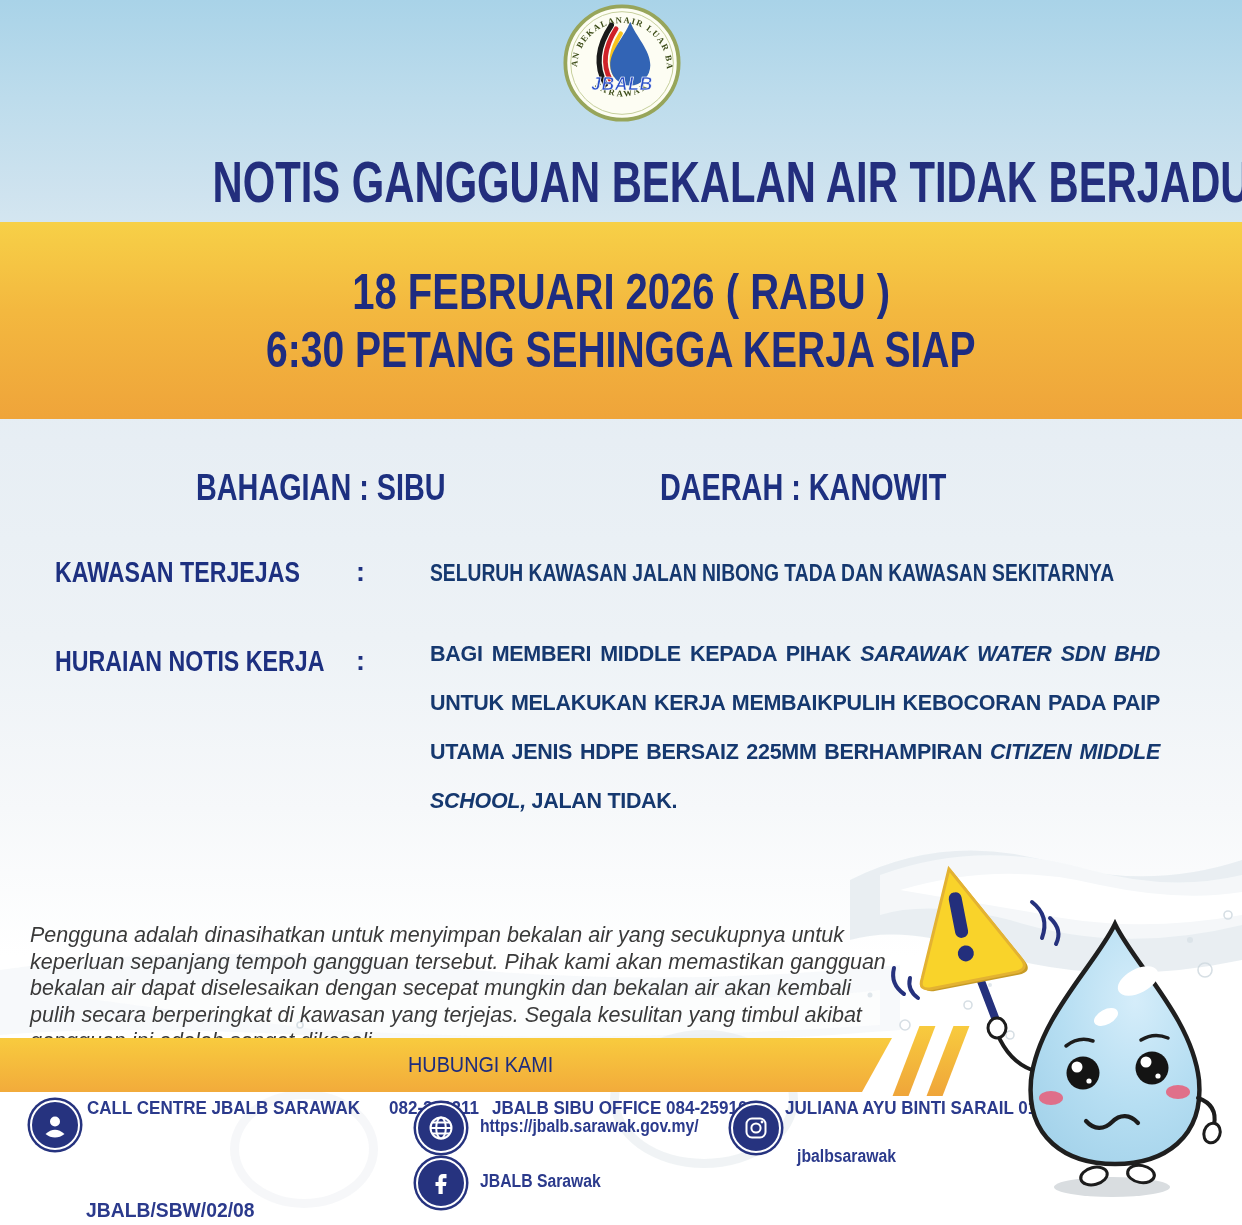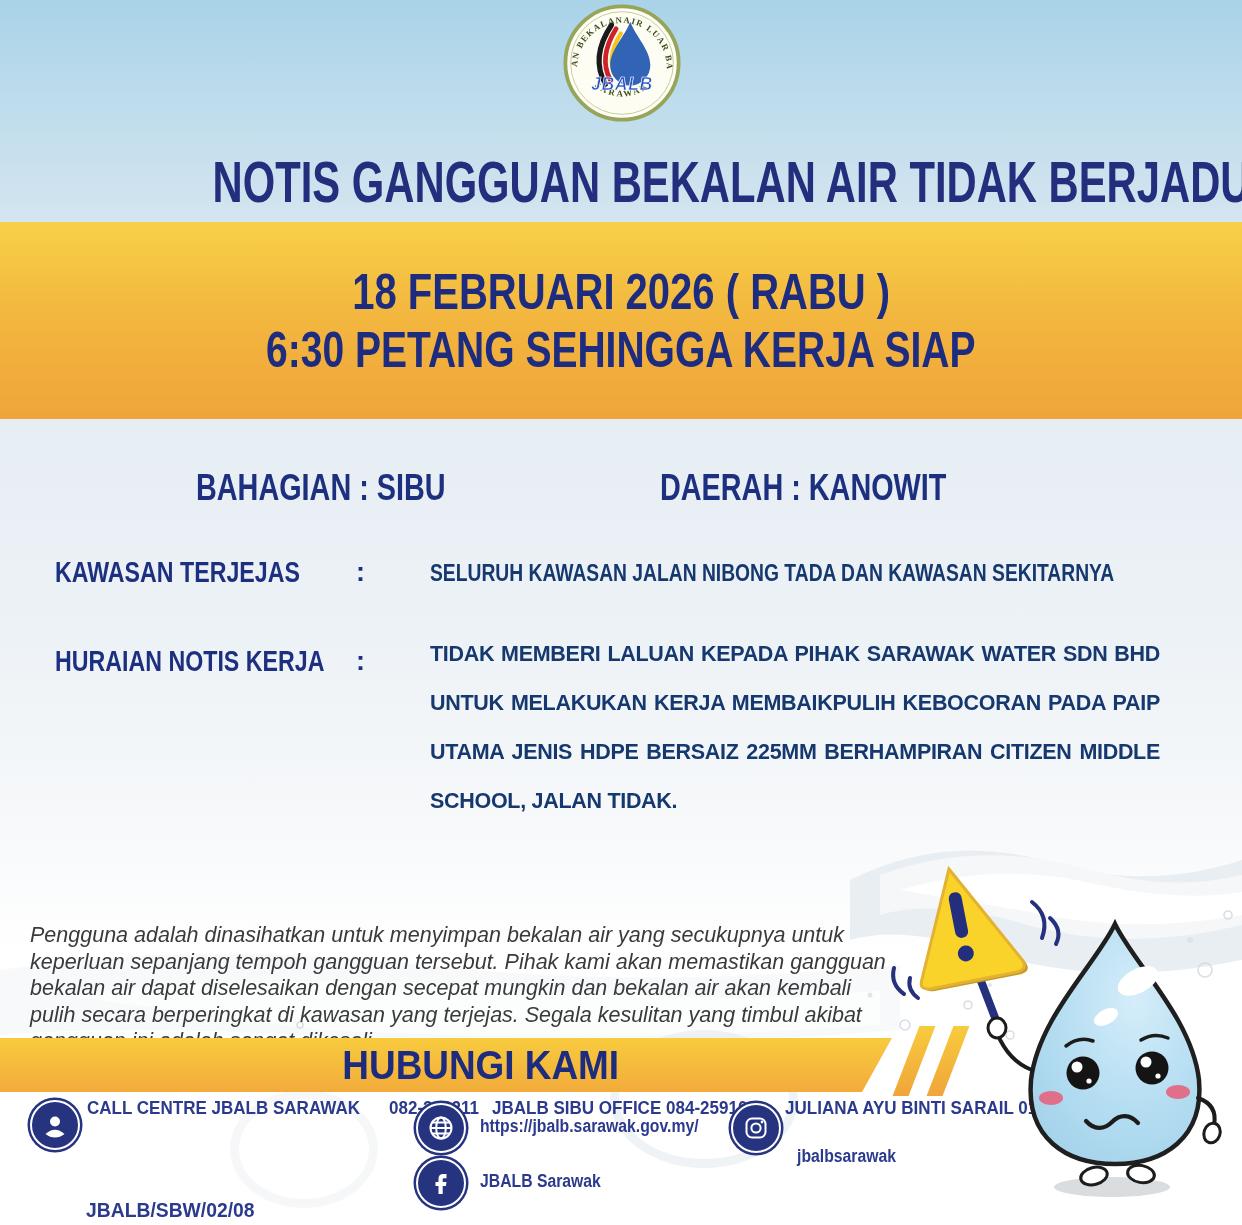--- a/index.html
+++ b/index.html
@@ -30,36 +30,36 @@
   .region-label.bahagian{left:196px;}
   .region-label.daerah{left:660px;}
 
   
   .info-label{position:absolute;left:55px;font-weight:bold;font-size:29px;color:#1d3080;}
   .info-colon{position:absolute;left:356px;font-weight:bold;font-size:27px;color:#1d3080;}
   .kawasan-value{position:absolute;left:430px;top:560px;font-weight:bold;font-size:23.5px;color:#15386f;}
   .huraian-body{position:absolute;left:430px;top:630px;width:730px;
         font-weight:bold;font-size:21.5px;letter-spacing:-.3px;line-height:49px;
         text-align:justify;color:#15386f;}
-  .huraian-body .it{}
+  .huraian-body .it{font-style:italic;}
 
   
   .splash-art{position:absolute;left:0;top:820px;width:1242px;height:250px;pointer-events:none;}
   .ring{position:absolute;border-radius:50%;border:9px solid #e4e9ed;opacity:.55;pointer-events:none;}
 
   
   .disclaimer{position:absolute;left:30px;top:922px;width:866px;
         font-style:italic;font-size:21.5px;line-height:26.5px;color:#3a3a3a;}
 
   
   .hubungi-bar{position:absolute;left:0;top:1038px;width:892px;height:54px;
         background:linear-gradient(180deg,#f8cb3e 0%,#f2ab3b 100%);
         clip-path:polygon(0 0,100% 0,calc(100% - 30px) 100%,0 100%);
         display:flex;align-items:center;justify-content:center;}
-  .hubungi-bar .heading{font-weight:bold;font-size:41px;color:#1d2c7e;padding-left:70px;}
+  .hubungi-bar .heading{font-weight:normal;font-size:22px;color:#1d2c7e;padding-left:70px;}
   .stripe{position:absolute;top:1026px;height:70px;width:16px;
         background:linear-gradient(180deg,#f8cb3e 0%,#efa53a 100%);
         transform:skewX(-21deg);}
   .stripe.s1{left:906px;}
   .stripe.s2{left:940px;}
 
   
   .icircle{position:absolute;width:46px;height:46px;border-radius:50%;
         background:#26337f;border:2px solid #fff;box-shadow:0 0 0 2.5px #26337f;
         display:flex;align-items:center;justify-content:center;}
@@ -126,21 +126,21 @@
   </div>
   <div class="info-colon" style="top:557px">:</div>
   <div class="kawasan-value">
     <span class="squeeze left" style="--sx:.82">SELURUH KAWASAN JALAN NIBONG TADA DAN KAWASAN SEKITARNYA</span>
   </div>
 
   <div class="info-label" style="top:645px">
     <span class="squeeze left" style="--sx:.8">HURAIAN NOTIS KERJA</span>
   </div>
   <div class="info-colon" style="top:646px">:</div>
-  <div class="huraian-body"><span>TIDAK MEMBERI LALUAN KEPADA PIHAK </span><span class="it">SARAWAK WATER SDN BHD</span><span> UNTUK MELAKUKAN KERJA MEMBAIKPULIH KEBOCORAN PADA PAIP UTAMA JENIS HDPE BERSAIZ 225MM BERHAMPIRAN </span><span class="it">CITIZEN MIDDLE SCHOOL,</span><span> JALAN TIDAK.</span></div>
+  <div class="huraian-body"><span>BAGI MEMBERI MIDDLE KEPADA PIHAK </span><span class="it">SARAWAK WATER SDN BHD</span><span> UNTUK MELAKUKAN KERJA MEMBAIKPULIH KEBOCORAN PADA PAIP UTAMA JENIS HDPE BERSAIZ 225MM BERHAMPIRAN </span><span class="it">CITIZEN MIDDLE SCHOOL,</span><span> JALAN TIDAK.</span></div>
 
   <svg class="splash-art" viewBox="0 0 1242 250">
     <g opacity="0.9">
       <path d="M850,60 Q950,10 1060,45 Q1150,70 1242,40 L1242,140 Q1100,170 980,130 Q900,105 850,120 Z" fill="#e7edf1"></path>
       <path d="M880,55 Q980,18 1090,50 Q1170,72 1242,55 L1242,105 Q1120,135 1010,100 Q930,80 880,95 Z" fill="#f4f7f9"></path>
       <path d="M900,70 Q1000,40 1100,65 Q1180,82 1242,72 L1242,95 Q1130,115 1030,92 Z" fill="#ffffff"></path>
       <path d="M0,150 Q200,120 420,145 Q650,170 900,145 L900,210 Q600,235 300,215 Q120,205 0,215 Z" fill="#eef2f5" opacity="0.55"></path>
       <path d="M60,175 Q300,150 560,170 Q760,185 880,170 L880,205 Q600,225 320,210 Z" fill="#ffffff" opacity="0.6"></path>
     </g>
     <g fill="none" stroke="#cdd7de" stroke-width="1.6" opacity="0.8">

